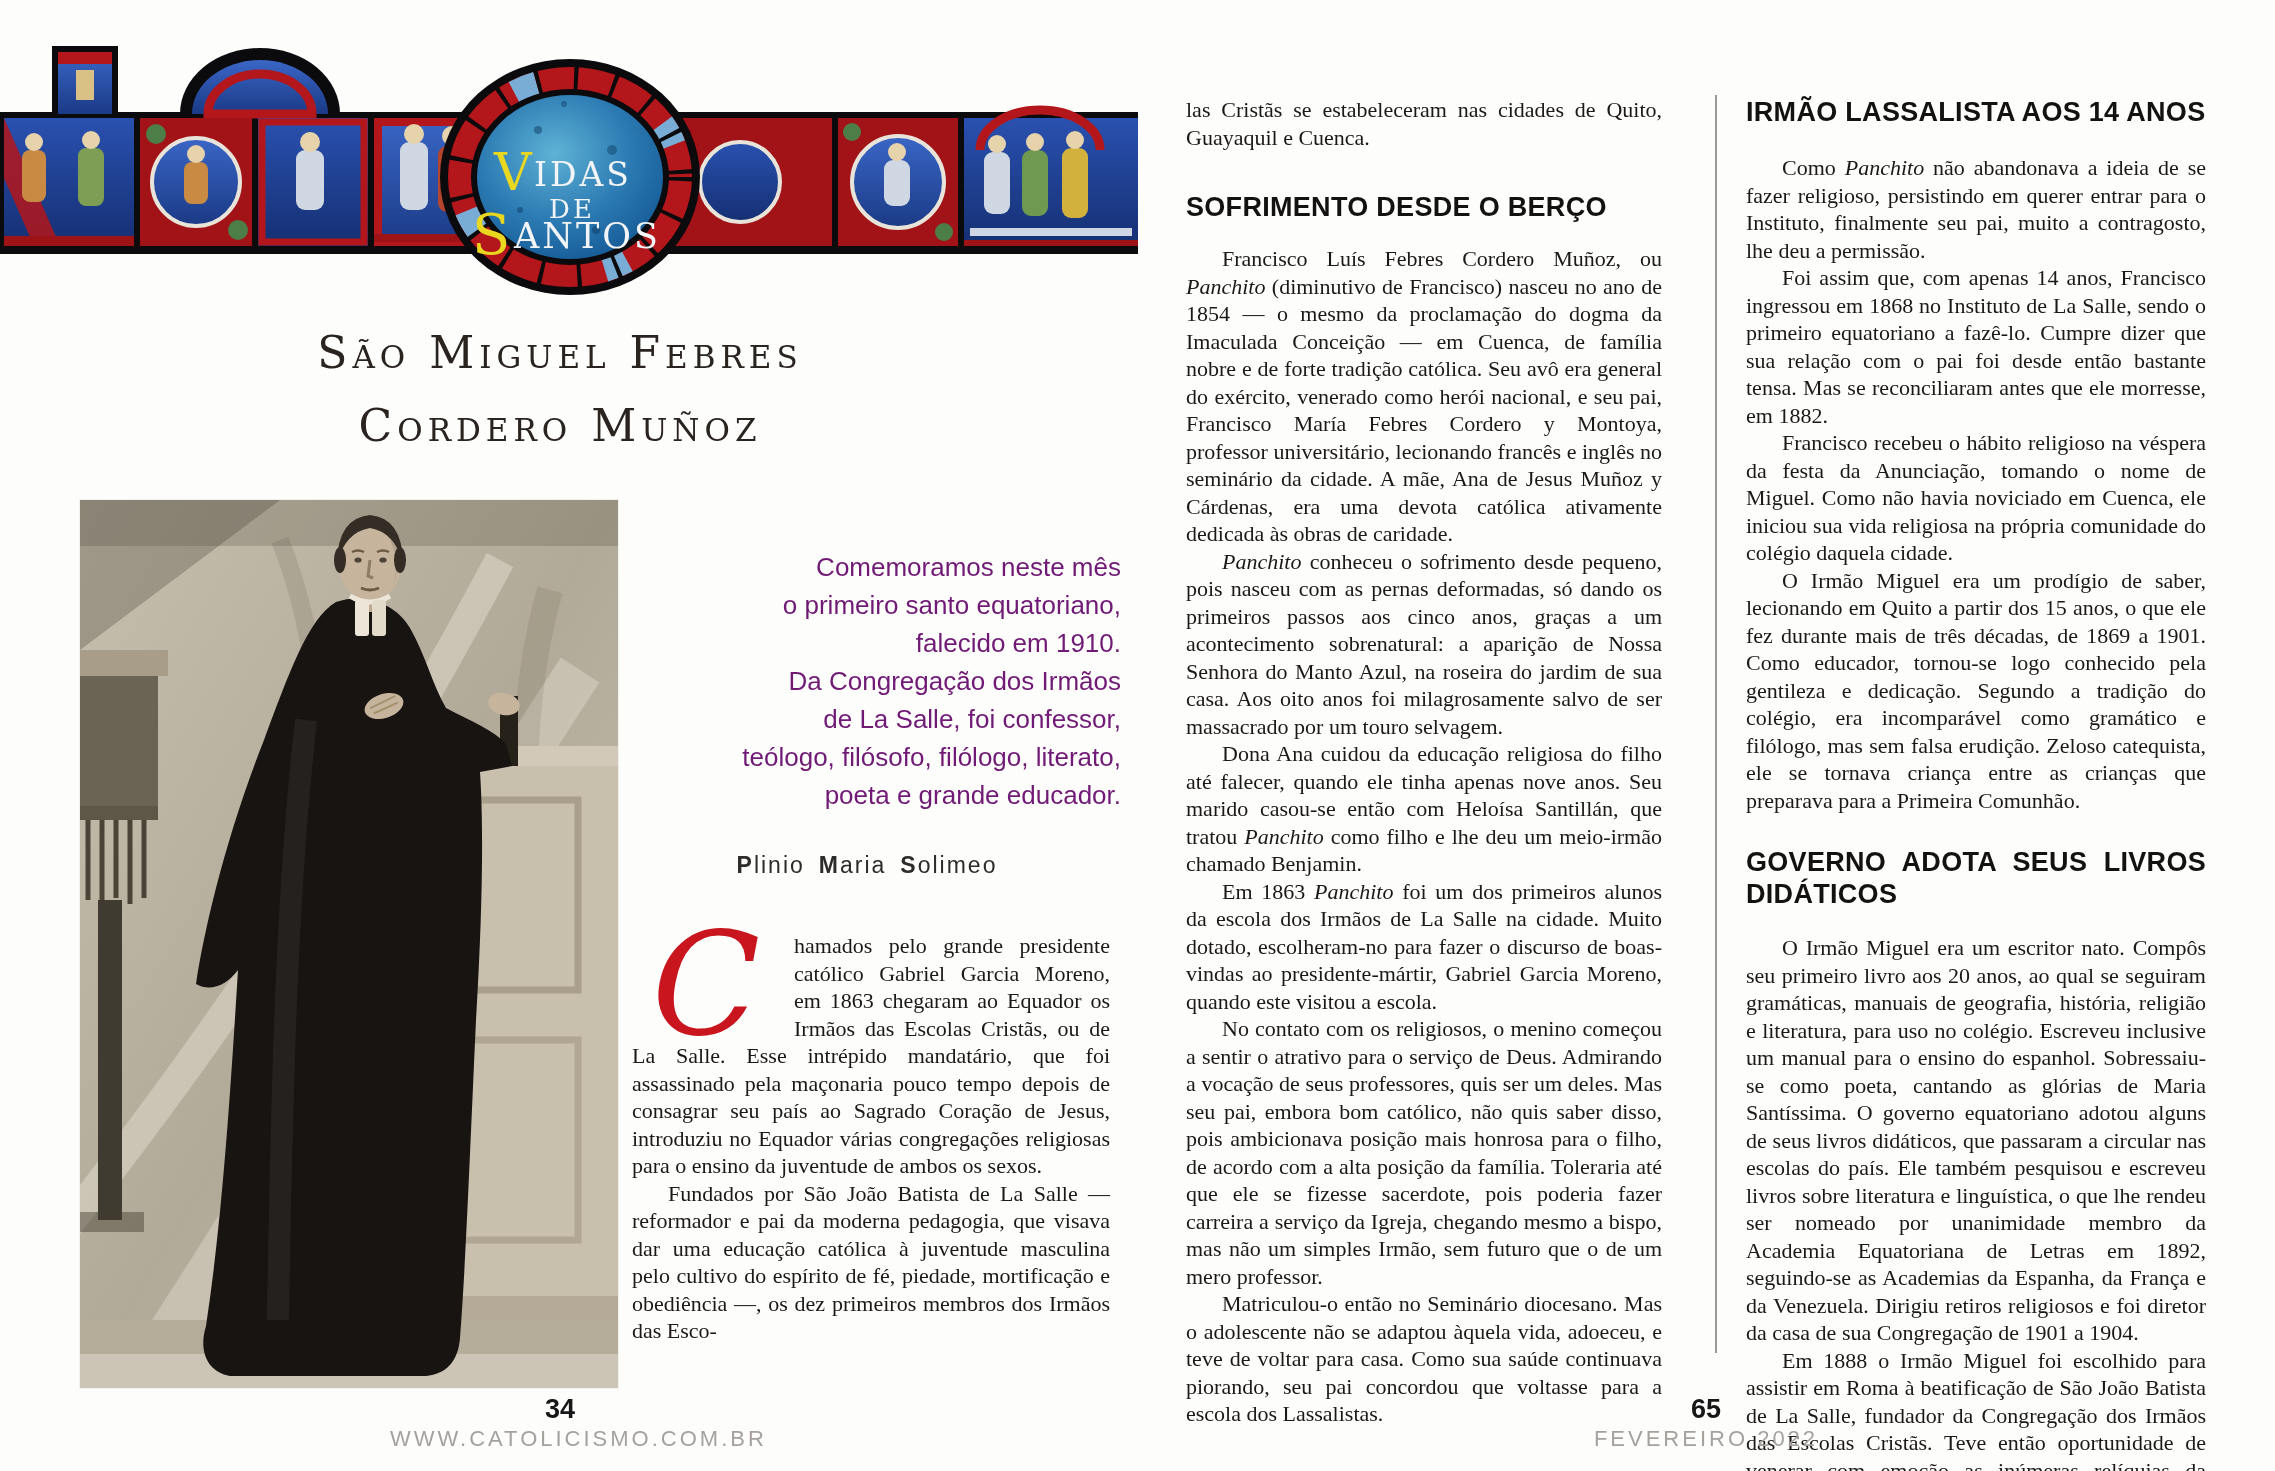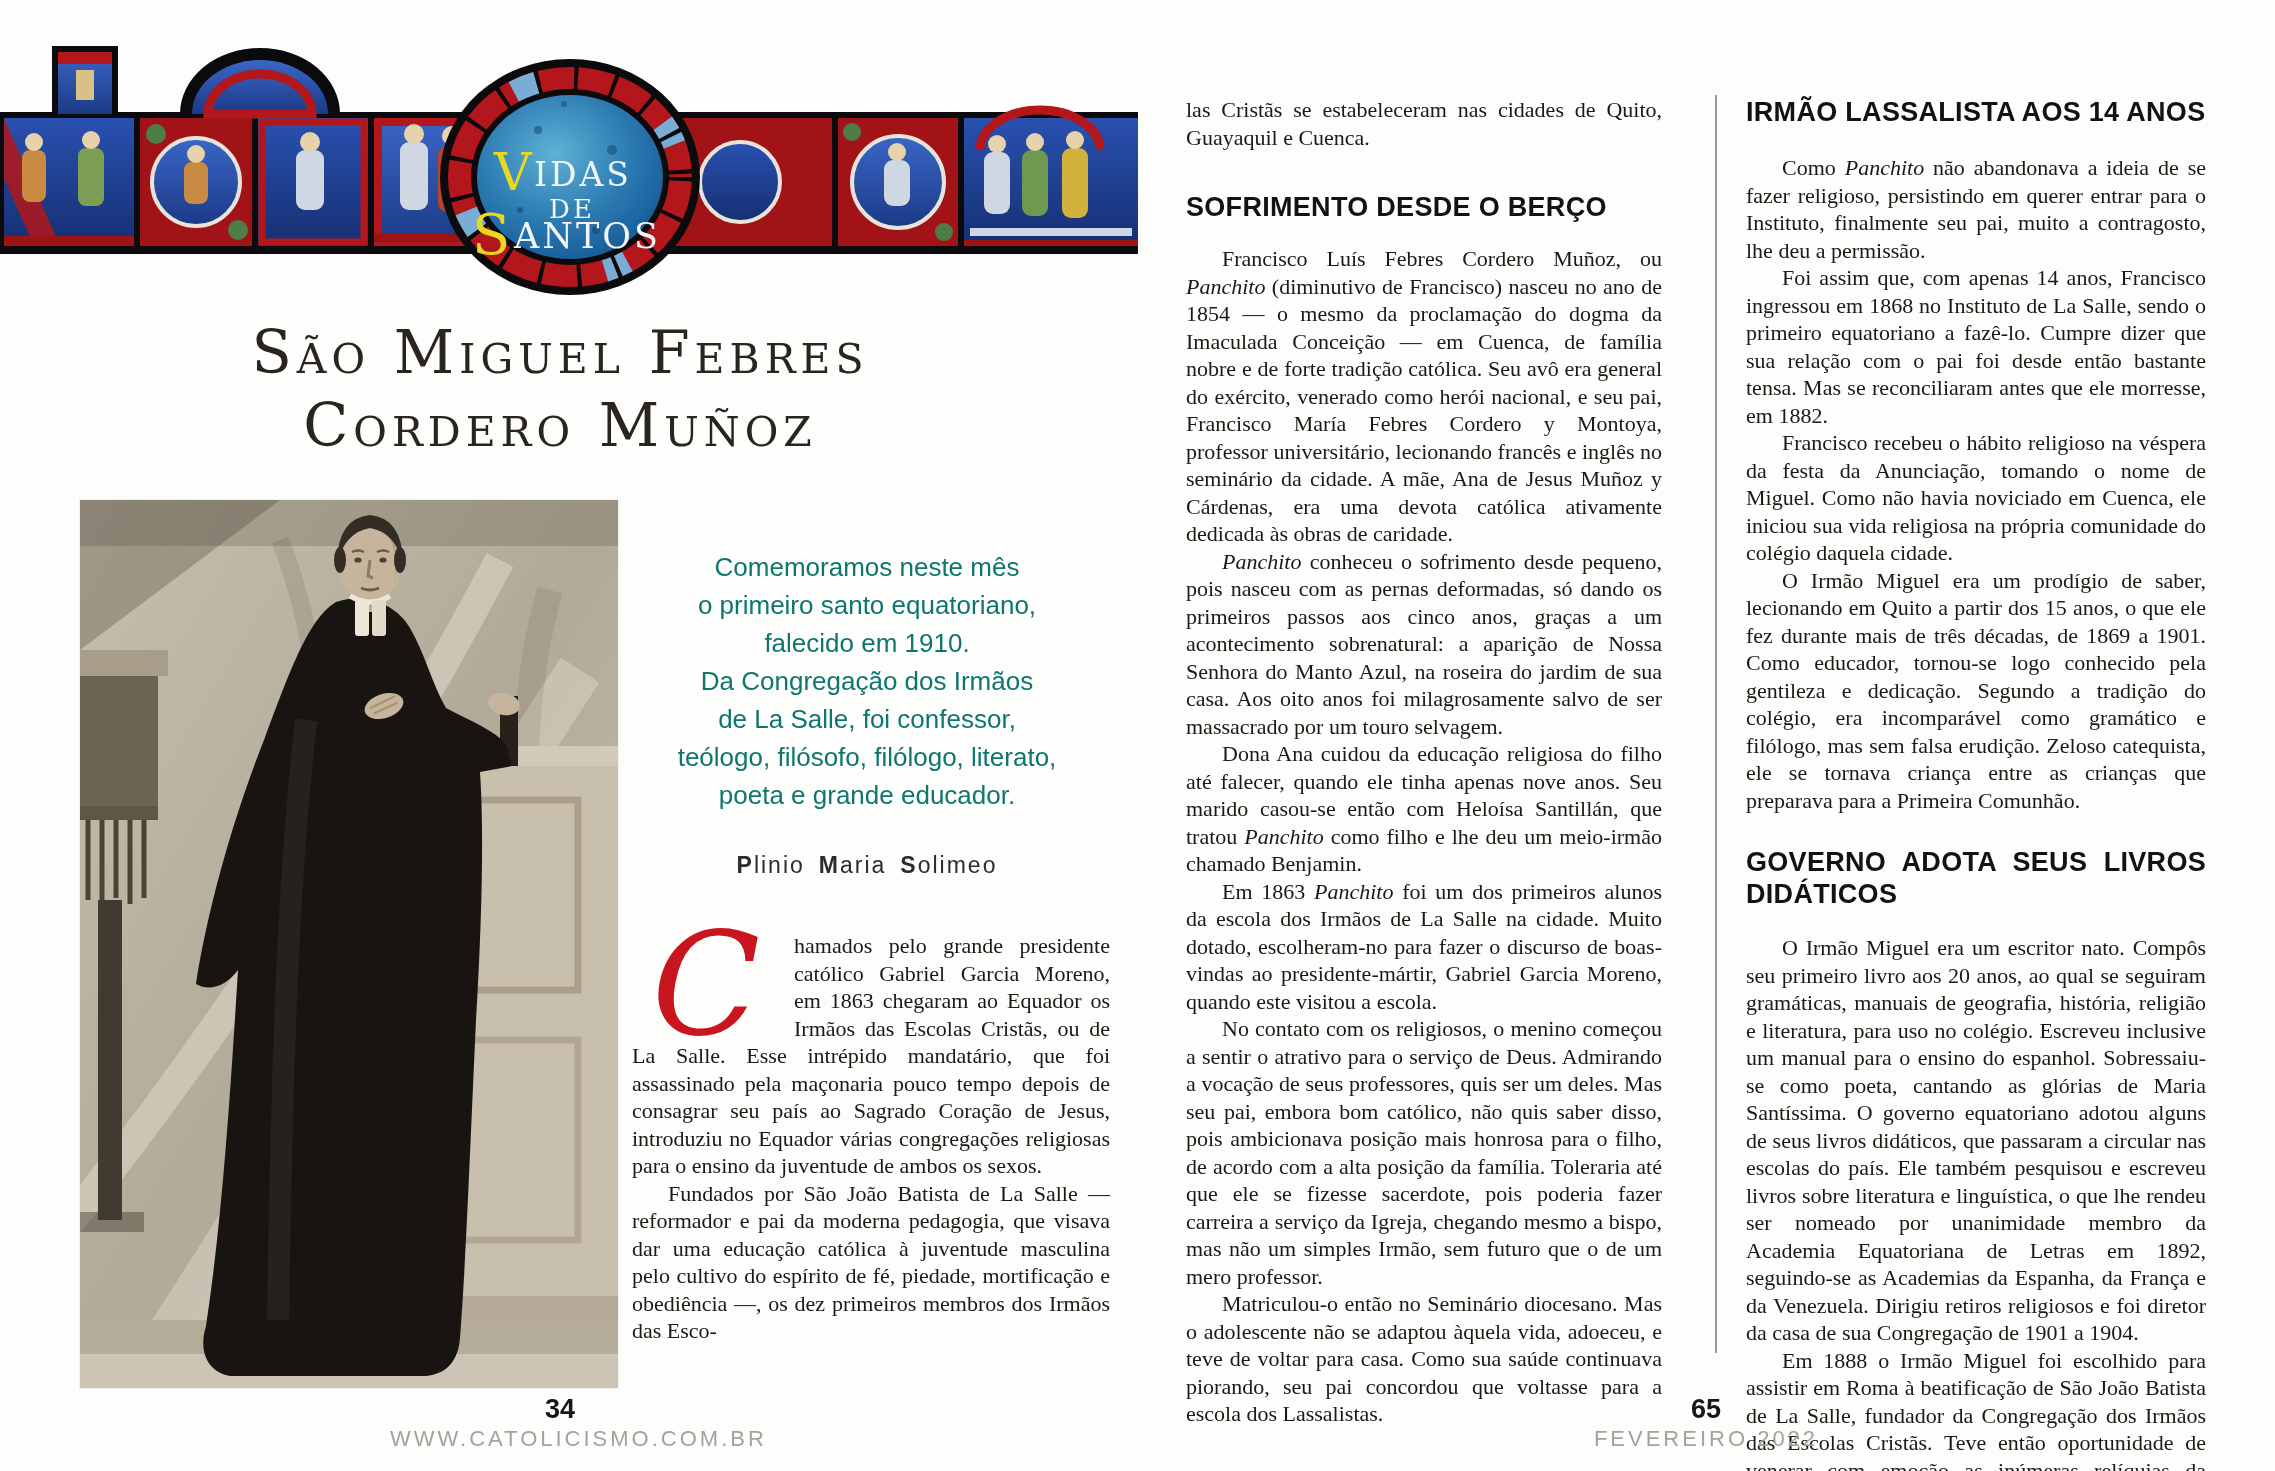--- a/index.html
+++ b/index.html
@@ -6,28 +6,28 @@
   .spread{position:relative;width:2275px;height:1471px;background:#fdfdfc;overflow:hidden;
           font-family:"Liberation Serif", serif;color:#1b1815;}
   .abs{position:absolute;}
 
   
   .banner{left:0;top:0;width:1140px;height:312px;}
 
   
   .title{left:118px;top:316px;width:884px;text-align:center;
          font-family:"DejaVu Serif", serif;font-variant:small-caps;
-         font-size:59px;line-height:73px;letter-spacing:5px;color:#2a2420;}
+         font-size:44px;line-height:73px;letter-spacing:5px;color:#2a2420;}
 
   
   .photo{left:80px;top:500px;width:538px;height:888px;box-shadow:0 0 0 1px rgba(0,0,0,0.05);}
 
   
-  .intro{left:613px;top:548px;width:508px;text-align:center;
-         font-family:"Liberation Sans", sans-serif;font-size:26px;line-height:38px;color:#0f766e;}
+  .intro{left:613px;top:548px;width:508px;text-align:right;
+         font-family:"Liberation Sans", sans-serif;font-size:26px;line-height:38px;color:#701a75;}
 
   
   .byline{left:613px;top:852px;width:508px;text-align:center;
           font-family:"Liberation Sans", sans-serif;font-size:23px;letter-spacing:2px;color:#2e2c2a;}
   .byline .by-word{margin:0 7px;}
   .byline b{font-weight:700;}
 
   
   .col{text-align:justify;font-size:22px;line-height:27.5px;}
   .col p{margin:0;text-indent:36px;}

